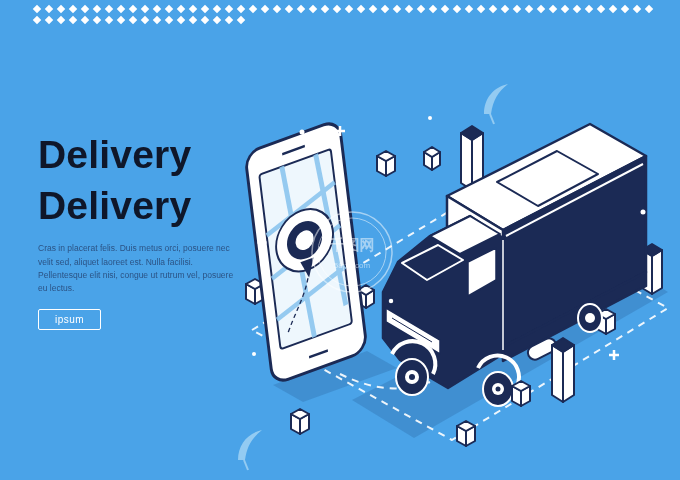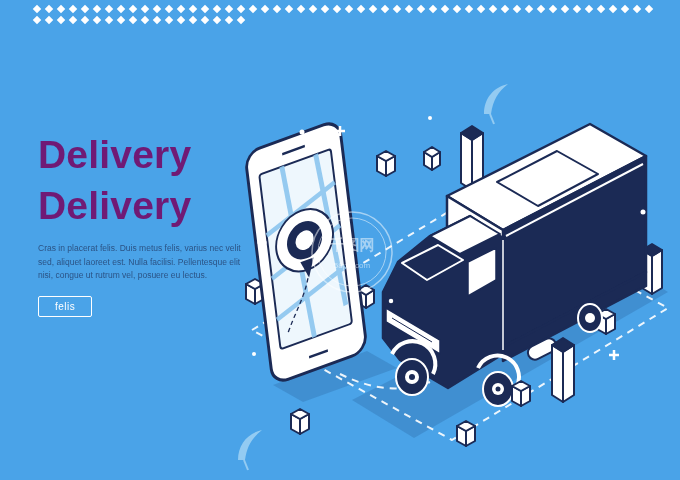--- a/index.html
+++ b/index.html
@@ -5,21 +5,21 @@
   *{margin:0;padding:0;box-sizing:border-box}
   html,body{width:680px;height:480px;overflow:hidden}
   body{background:#4aa3e8;font-family:"Liberation Sans",sans-serif}
   .stage{position:relative;width:680px;height:480px;background:#4aa3e8;overflow:hidden}
   .diamond-row{position:absolute;display:flex;gap:6px;z-index:4}
   .row1{top:6px;left:34px}
   .row2{top:17px;left:34px}
   .dm{width:6px;height:6px;background:#fff;transform:rotate(45deg);flex:0 0 auto}
   .scene{position:absolute;inset:0;z-index:1}
   .copy{position:absolute;left:38px;top:130px;width:220px;z-index:3}
-  .title{font-size:39px;font-weight:700;color:#701a75;line-height:1.3;letter-spacing:.2px}
+  .title{font-size:39px;font-weight:700;color:#0f172a;line-height:1.3;letter-spacing:.2px}
   .p1{margin-top:15px;font-size:8.5px;line-height:1.55;color:#3d74b2;width:185px}
   .p2{margin-top:11px;font-size:8.5px;line-height:1.55;color:#2b5385;width:205px}
   .cta{margin-top:14px;display:inline-block;padding:4px 16px;border:1.5px solid #fff;background:transparent;
        color:#fff;font-size:10px;font-family:inherit;border-radius:2px;cursor:pointer;letter-spacing:.5px}
   .wm-brand{fill:#fff;font-size:15px;font-weight:bold;text-anchor:middle}
   .wm-domain{fill:#fff;font-size:8px;text-anchor:middle}
 </style>
 </head>
 <body>
 
@@ -235,17 +235,17 @@
       <path d="M2,30 C2,14 12,3 26,0 C16,8 11,16 9,30 Z" fill="#9bd0f4"></path>
       <path d="M8,30 L12,40" stroke="#9bd0f4" stroke-width="2" fill="none"></path>
     </g>
   </svg>
 
   <div class="copy">
     <h1 class="title">
       <span style="display:block">Delivery</span>
       <span style="display:block">Delivery</span>
     </h1>
-    <p class="p2">Cras in placerat felis. Duis metus felis, varius nec velit sed, aliquet laoreet est. Nulla facilisi. Pellentesque elit nisi, congue ut rutrum vel, posuere eu lectus.</p>
-    <button class="cta">felis</button>
+    <p class="p2">Cras in placerat felis. Duis metus orci, posuere nec velit sed, aliquet laoreet est. Nulla facilisi. Pellentesque elit nisi, congue ut rutrum vel, posuere eu lectus.</p>
+    <button class="cta">ipsum</button>
   </div>
 
 </div>
 
 </body></html>

